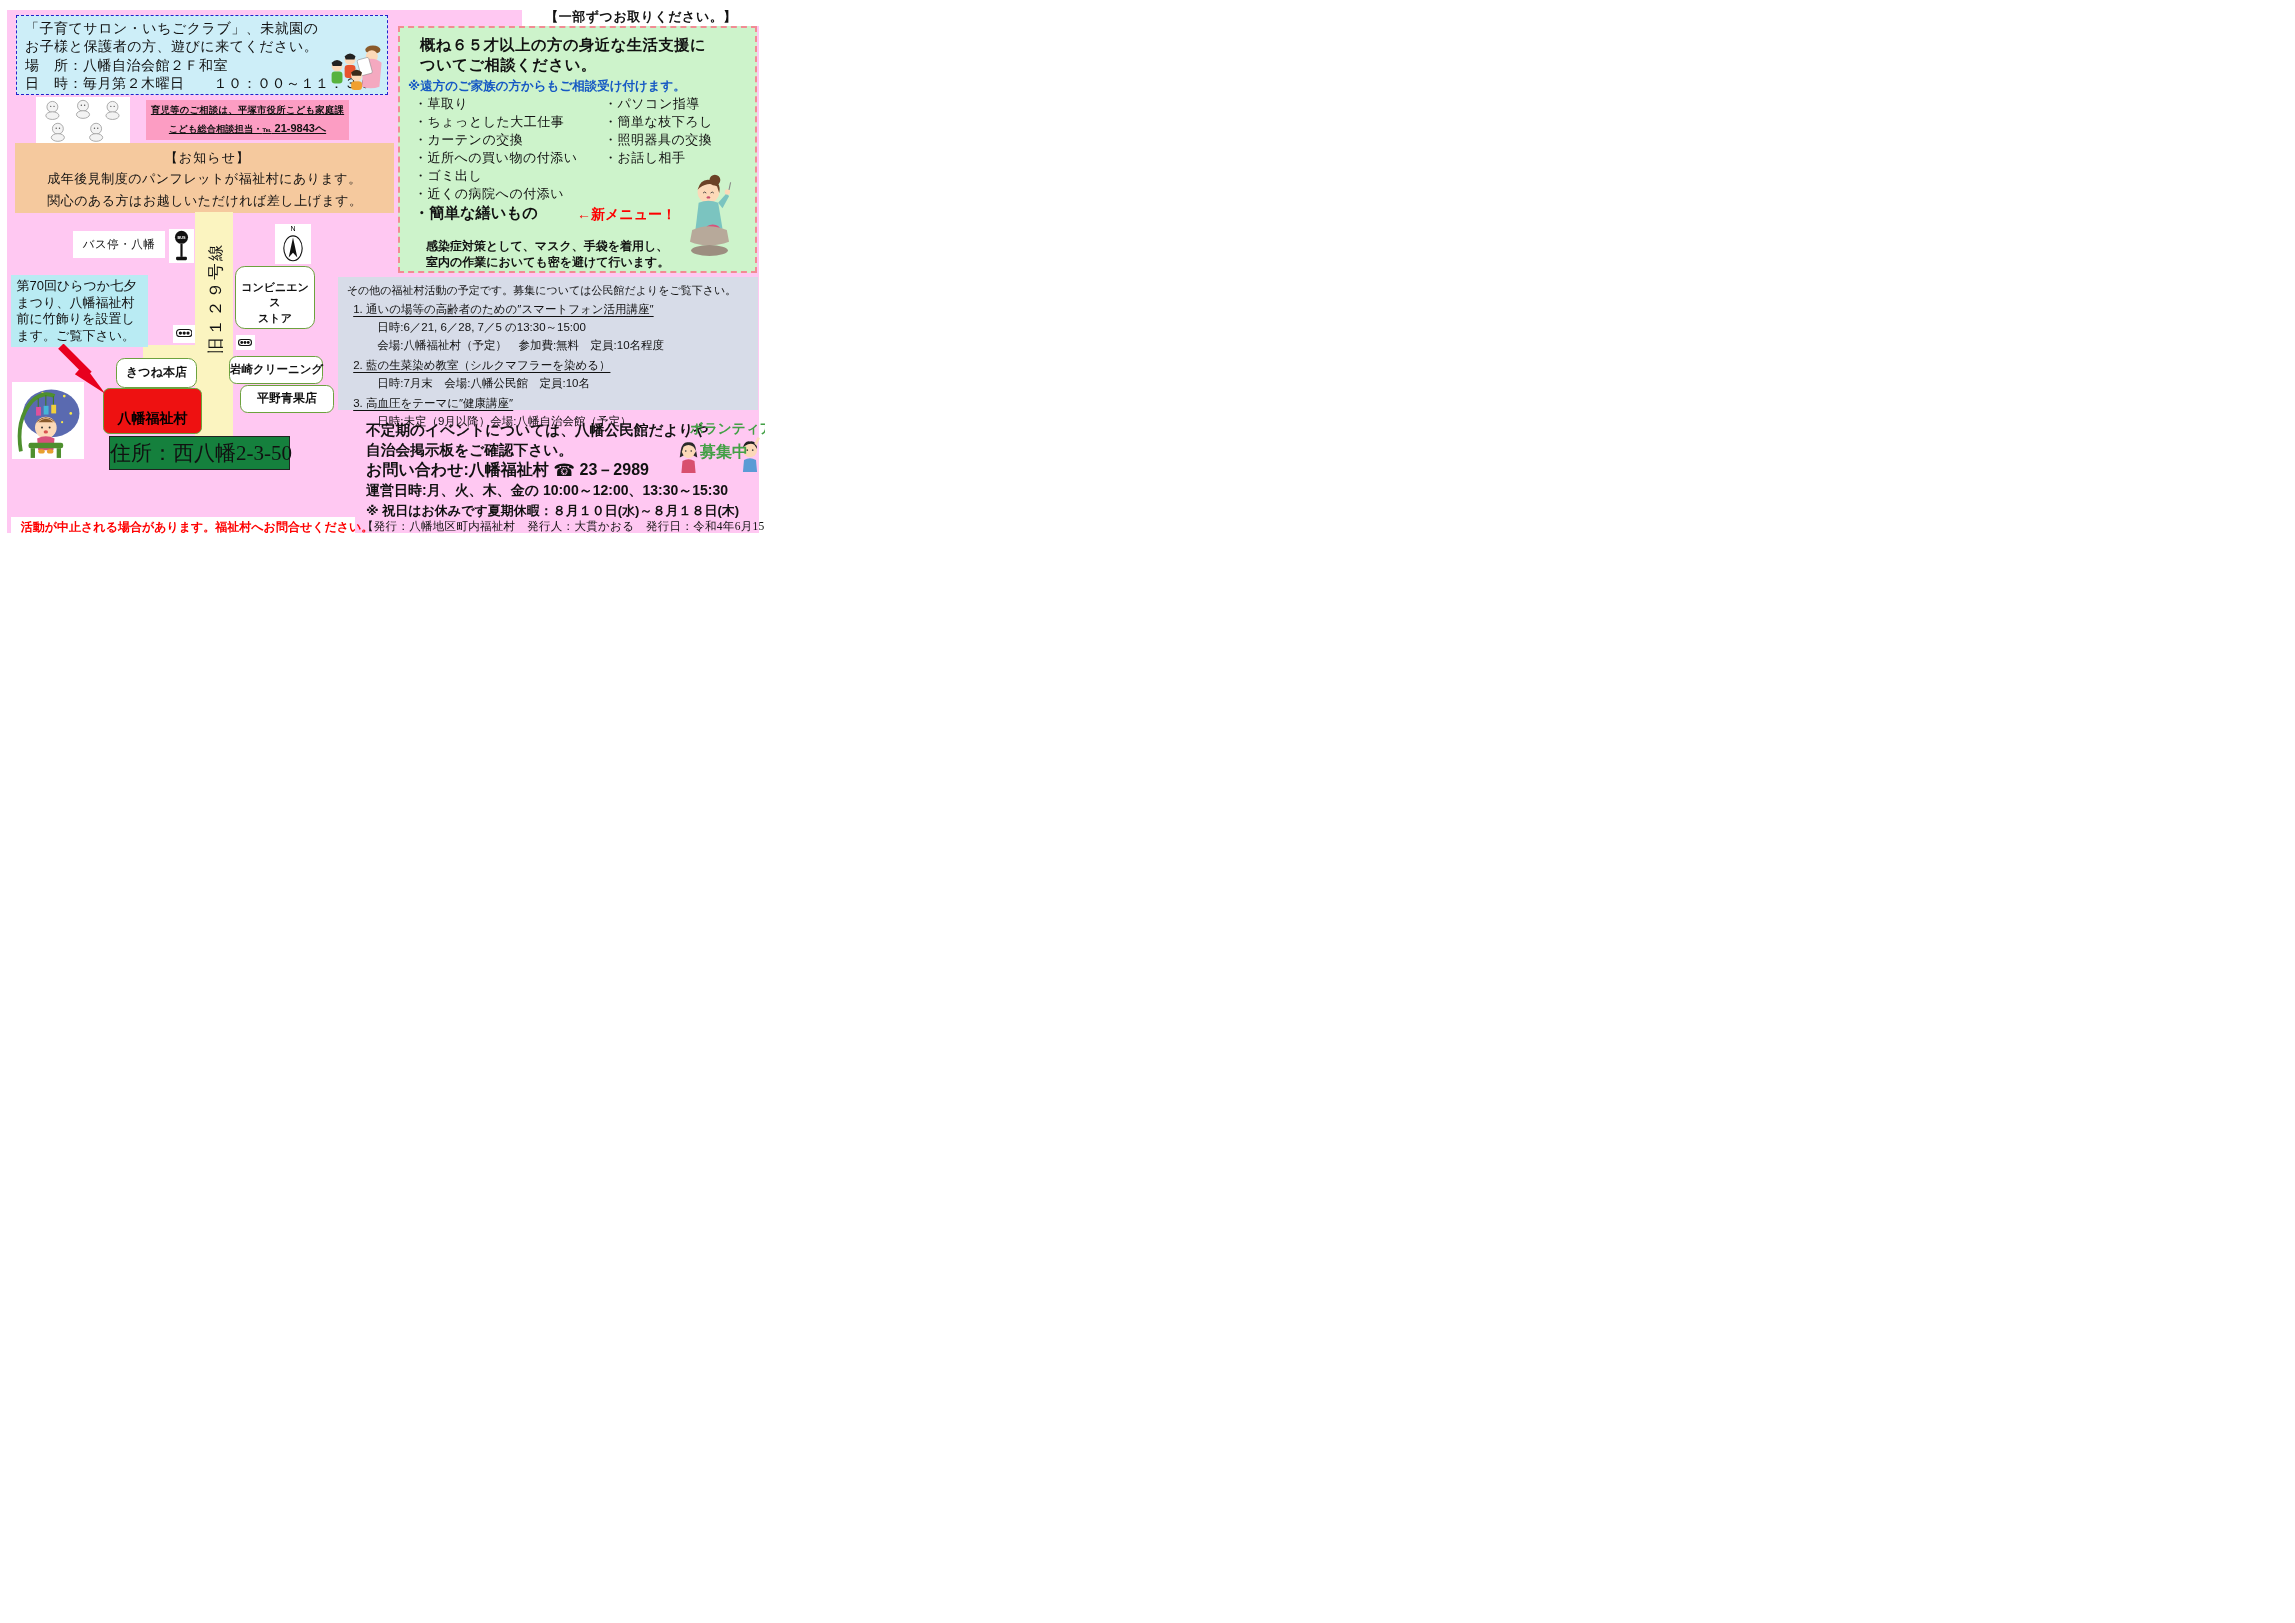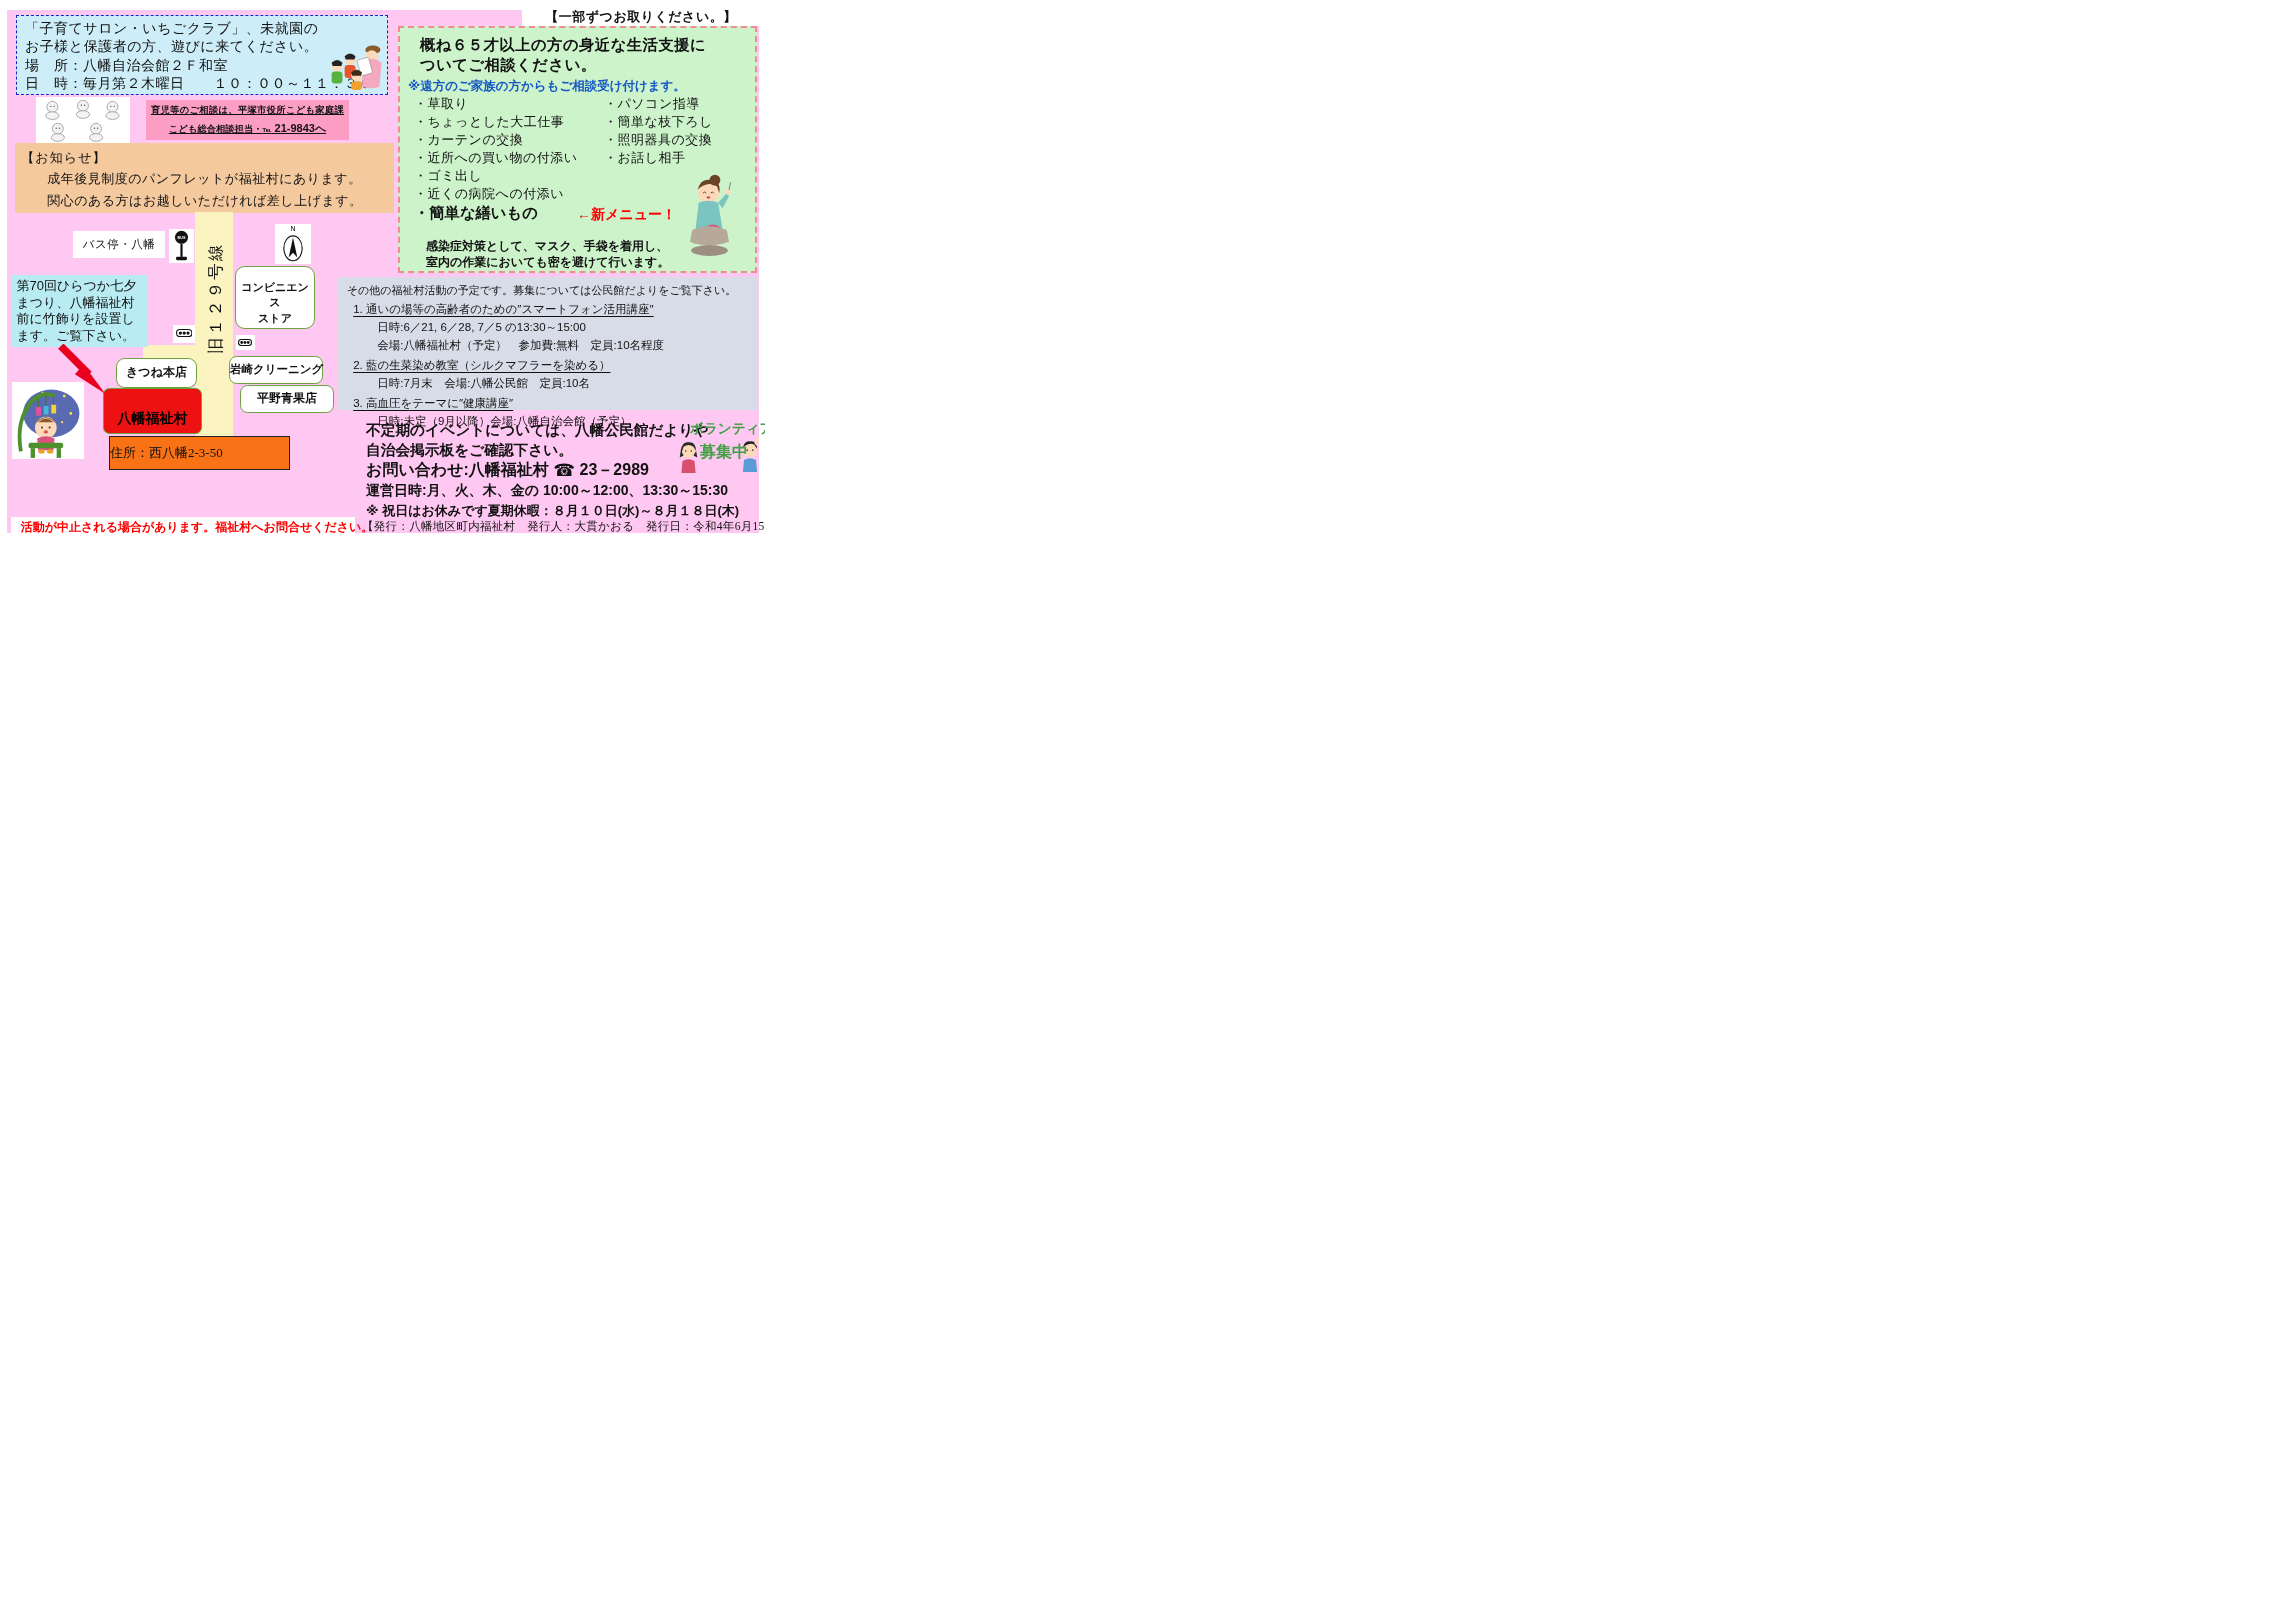--- a/index.html
+++ b/index.html
@@ -19,21 +19,21 @@
   .babies{left:36px;top:97px;width:94px;height:46px;background:#ffffff;}
   .consult-box{left:146px;top:100px;width:203px;height:40px;background:#fc9dc3;
     text-align:center;padding-top:4.4px;box-sizing:border-box;text-decoration:underline;}
   .consult-box .l1{font-size:9.3px;font-weight:bold;letter-spacing:0.3px;}
   .consult-box .l2{font-size:9.3px;font-weight:bold;margin-top:3.3px;}
   .consult-box .tel{font-size:7px;}
   .consult-box .num{font-size:11px;}
 
   .notice-box{left:14.7px;top:143px;width:379px;height:70px;background:#f5c99e;
     box-sizing:border-box;padding:5.5px 0 0 6.5px;}
-  .notice-box .t{font-size:13px;letter-spacing:1.1px;}
+  .notice-box .t{font-size:13px;letter-spacing:1.1px;text-align:center;}
   .notice-box .b{font-size:13px;margin-left:26px;margin-top:3.8px;letter-spacing:0.5px;}
 
   
   .road-v{left:195px;top:212px;width:38px;height:248px;background:#fbf4c0;}
   .road-h{left:143px;top:345px;width:55px;height:21px;background:#fbf4c0;}
   .road-label{left:161px;top:236px;width:109px;height:21px;line-height:21px;text-align:center;
     font-size:16.4px;letter-spacing:2.2px;transform:rotate(-90deg);transform-origin:50% 50%;
     margin-top:53px;}
   .busstop-label{left:73px;top:231px;width:92px;height:27px;background:#ffffff;
     font-size:11.5px;line-height:27px;text-align:center;letter-spacing:0.5px;}
@@ -50,22 +50,22 @@
   .kitsune{left:116px;top:358px;width:81px;height:29.5px;background:#ffffff;border:1.6px solid #6ca23e;
     border-radius:8.7px;box-sizing:border-box;text-align:center;line-height:26px;font-size:12px;font-weight:bold;}
   .iwasaki{left:229px;top:356px;width:94px;height:28px;background:#ffffff;border:1.6px solid #6ca23e;
     border-radius:7.6px;box-sizing:border-box;text-align:center;line-height:25px;font-size:11.5px;font-weight:bold;}
   .hirano{left:229px;top:385px;width:94px;height:28px;background:#ffffff;border:1.6px solid #6ca23e;
     border-radius:7.6px;box-sizing:border-box;text-align:center;line-height:25px;font-size:12px;font-weight:bold;margin-left:11px;}
   .fukushimura{left:103px;top:388px;width:99px;height:46px;background:#ee1111;border:1.6px solid #6ca23e;
     border-radius:6.5px;box-sizing:border-box;text-align:center;line-height:59px;font-size:14px;font-weight:bold;color:#000;}
   .tanabata-illust{left:12px;top:382px;width:72px;height:77px;background:#ffffff;}
   .arrow-svg{left:55px;top:344px;width:55px;height:52px;}
-  .address-box{left:109px;top:436px;width:181px;height:34px;background:#f97316;border:1.1px solid #222;
-    box-sizing:border-box;text-align:left;line-height:32px;font-size:13px;}
+  .address-box{left:109px;top:436px;width:181px;height:34px;background:#15803d;border:1.1px solid #222;
+    box-sizing:border-box;text-align:left;line-height:32px;font-size:21px;}
 
   .classroom-box{left:11px;top:459px;width:344px;height:56px;background:#fcfad2;
     box-sizing:border-box;padding:4.4px 0 0 0;}
   .classroom-box .i1{font-size:12px;margin-left:15.3px;}
   .classroom-box .i2{font-size:12px;margin-left:5.5px;margin-top:3.8px;}
   .classroom-box .i3{font-size:12px;margin-left:5.5px;margin-top:3.8px;}
   .cancel-box{left:11px;top:517px;width:344px;height:18.5px;background:#ffffff;}
   .cancel-box div{font-size:12px;font-weight:bold;color:#fe0000;margin:2.2px 0 0 9.8px;}
 
   .support-box{left:398px;top:26px;width:359px;height:247px;background:#cdf3cb;

